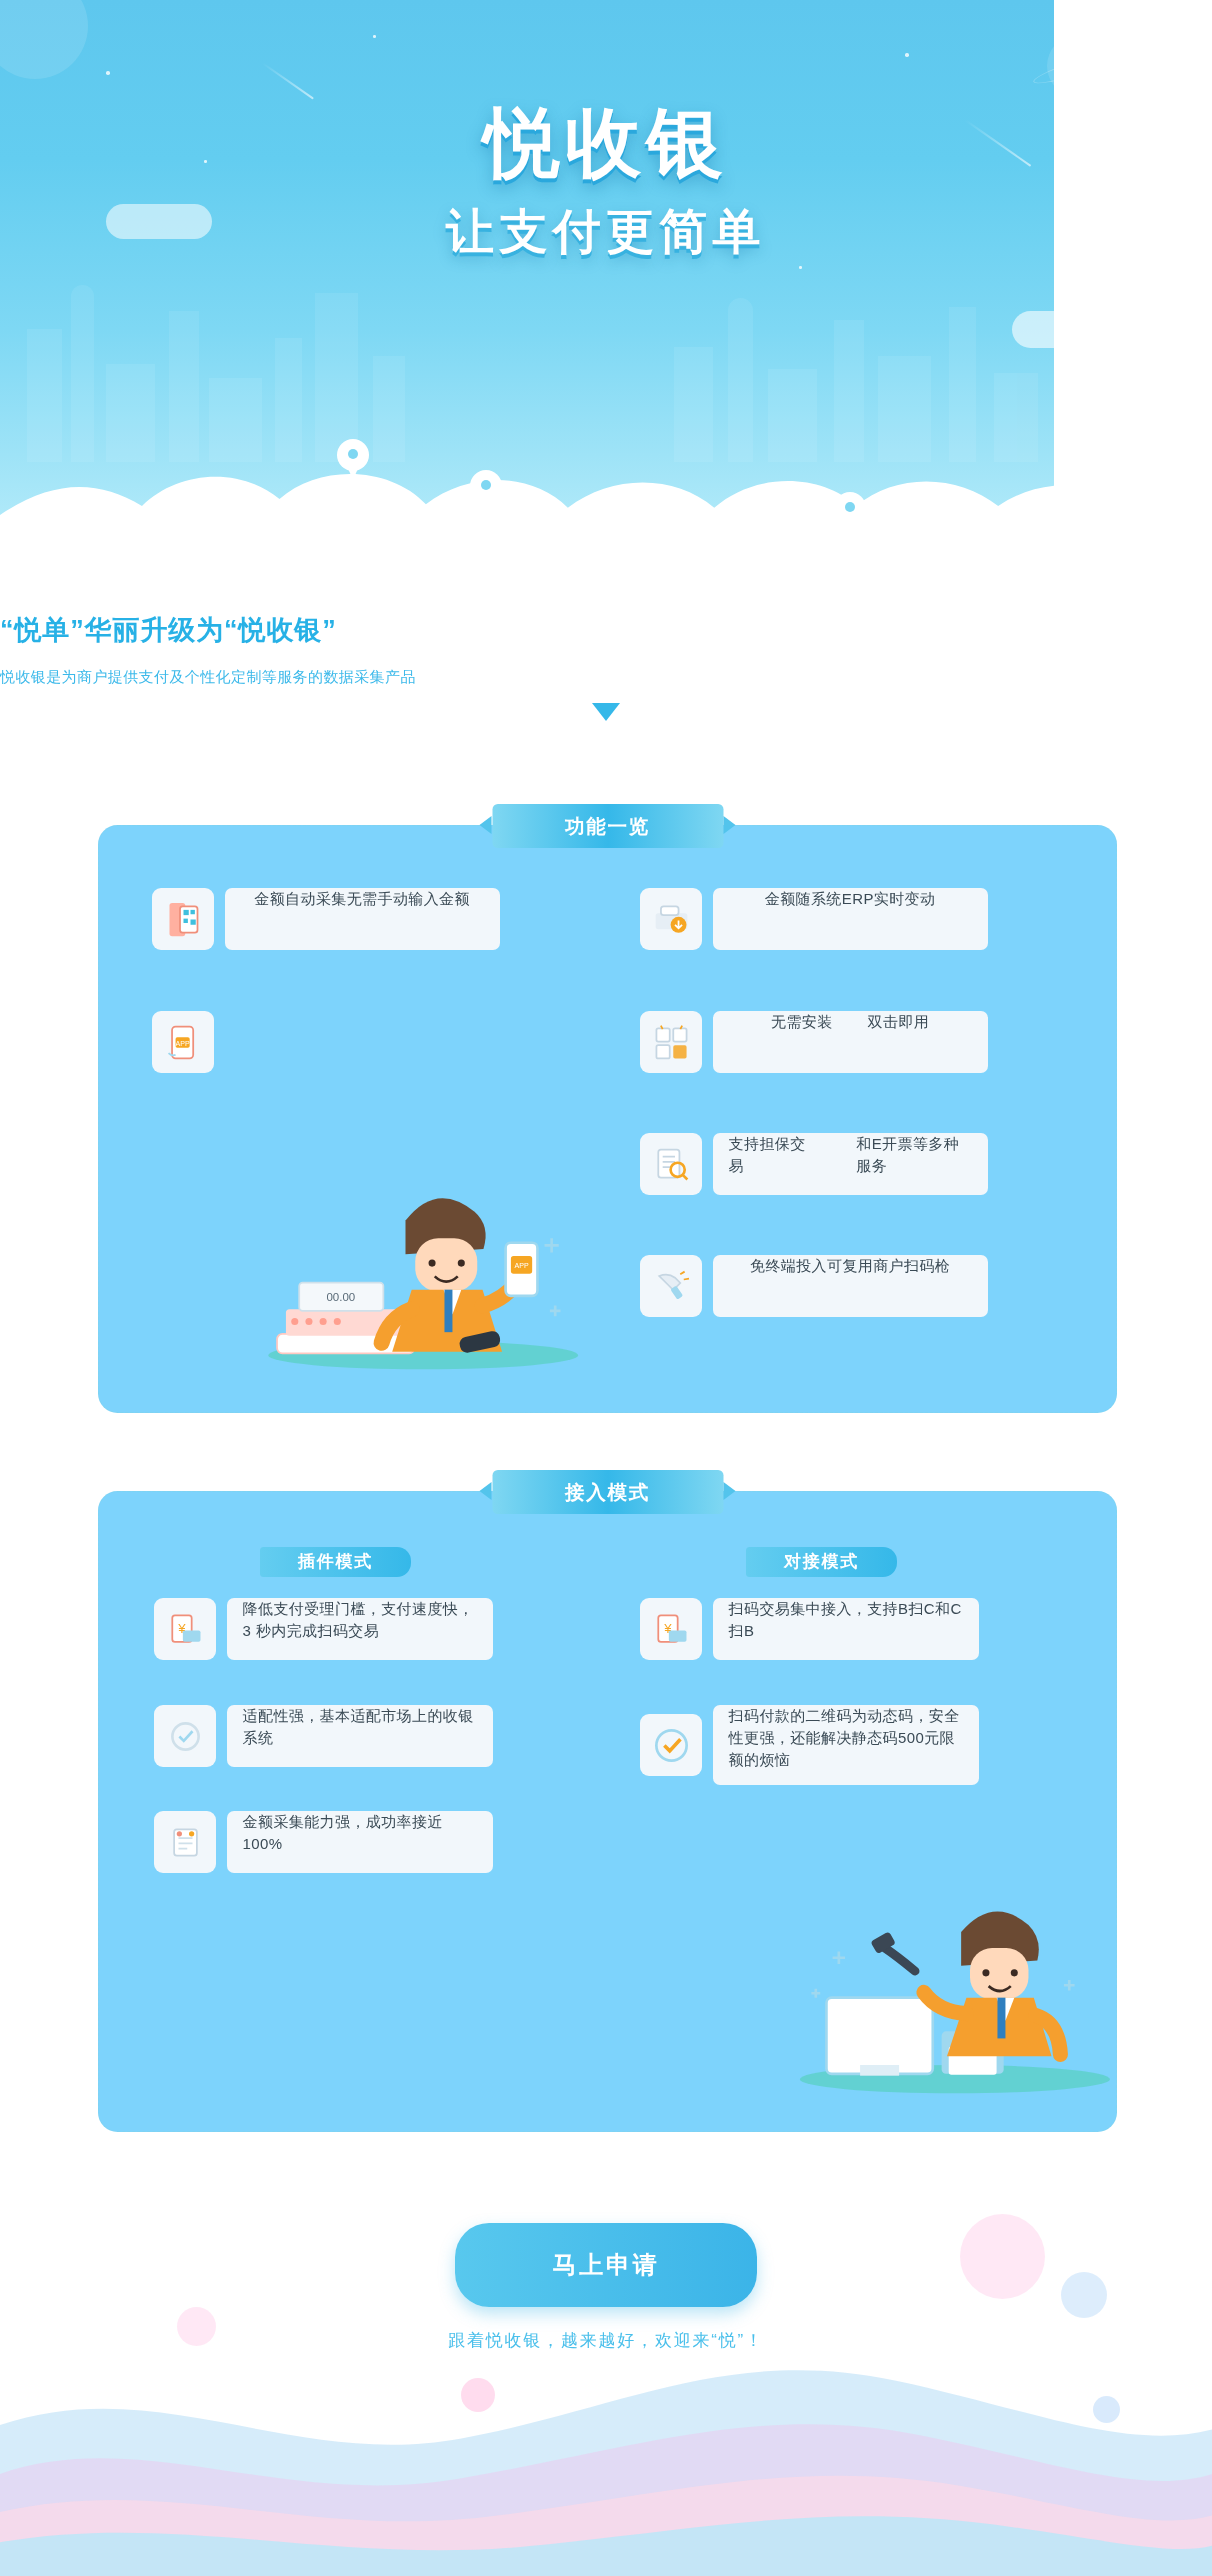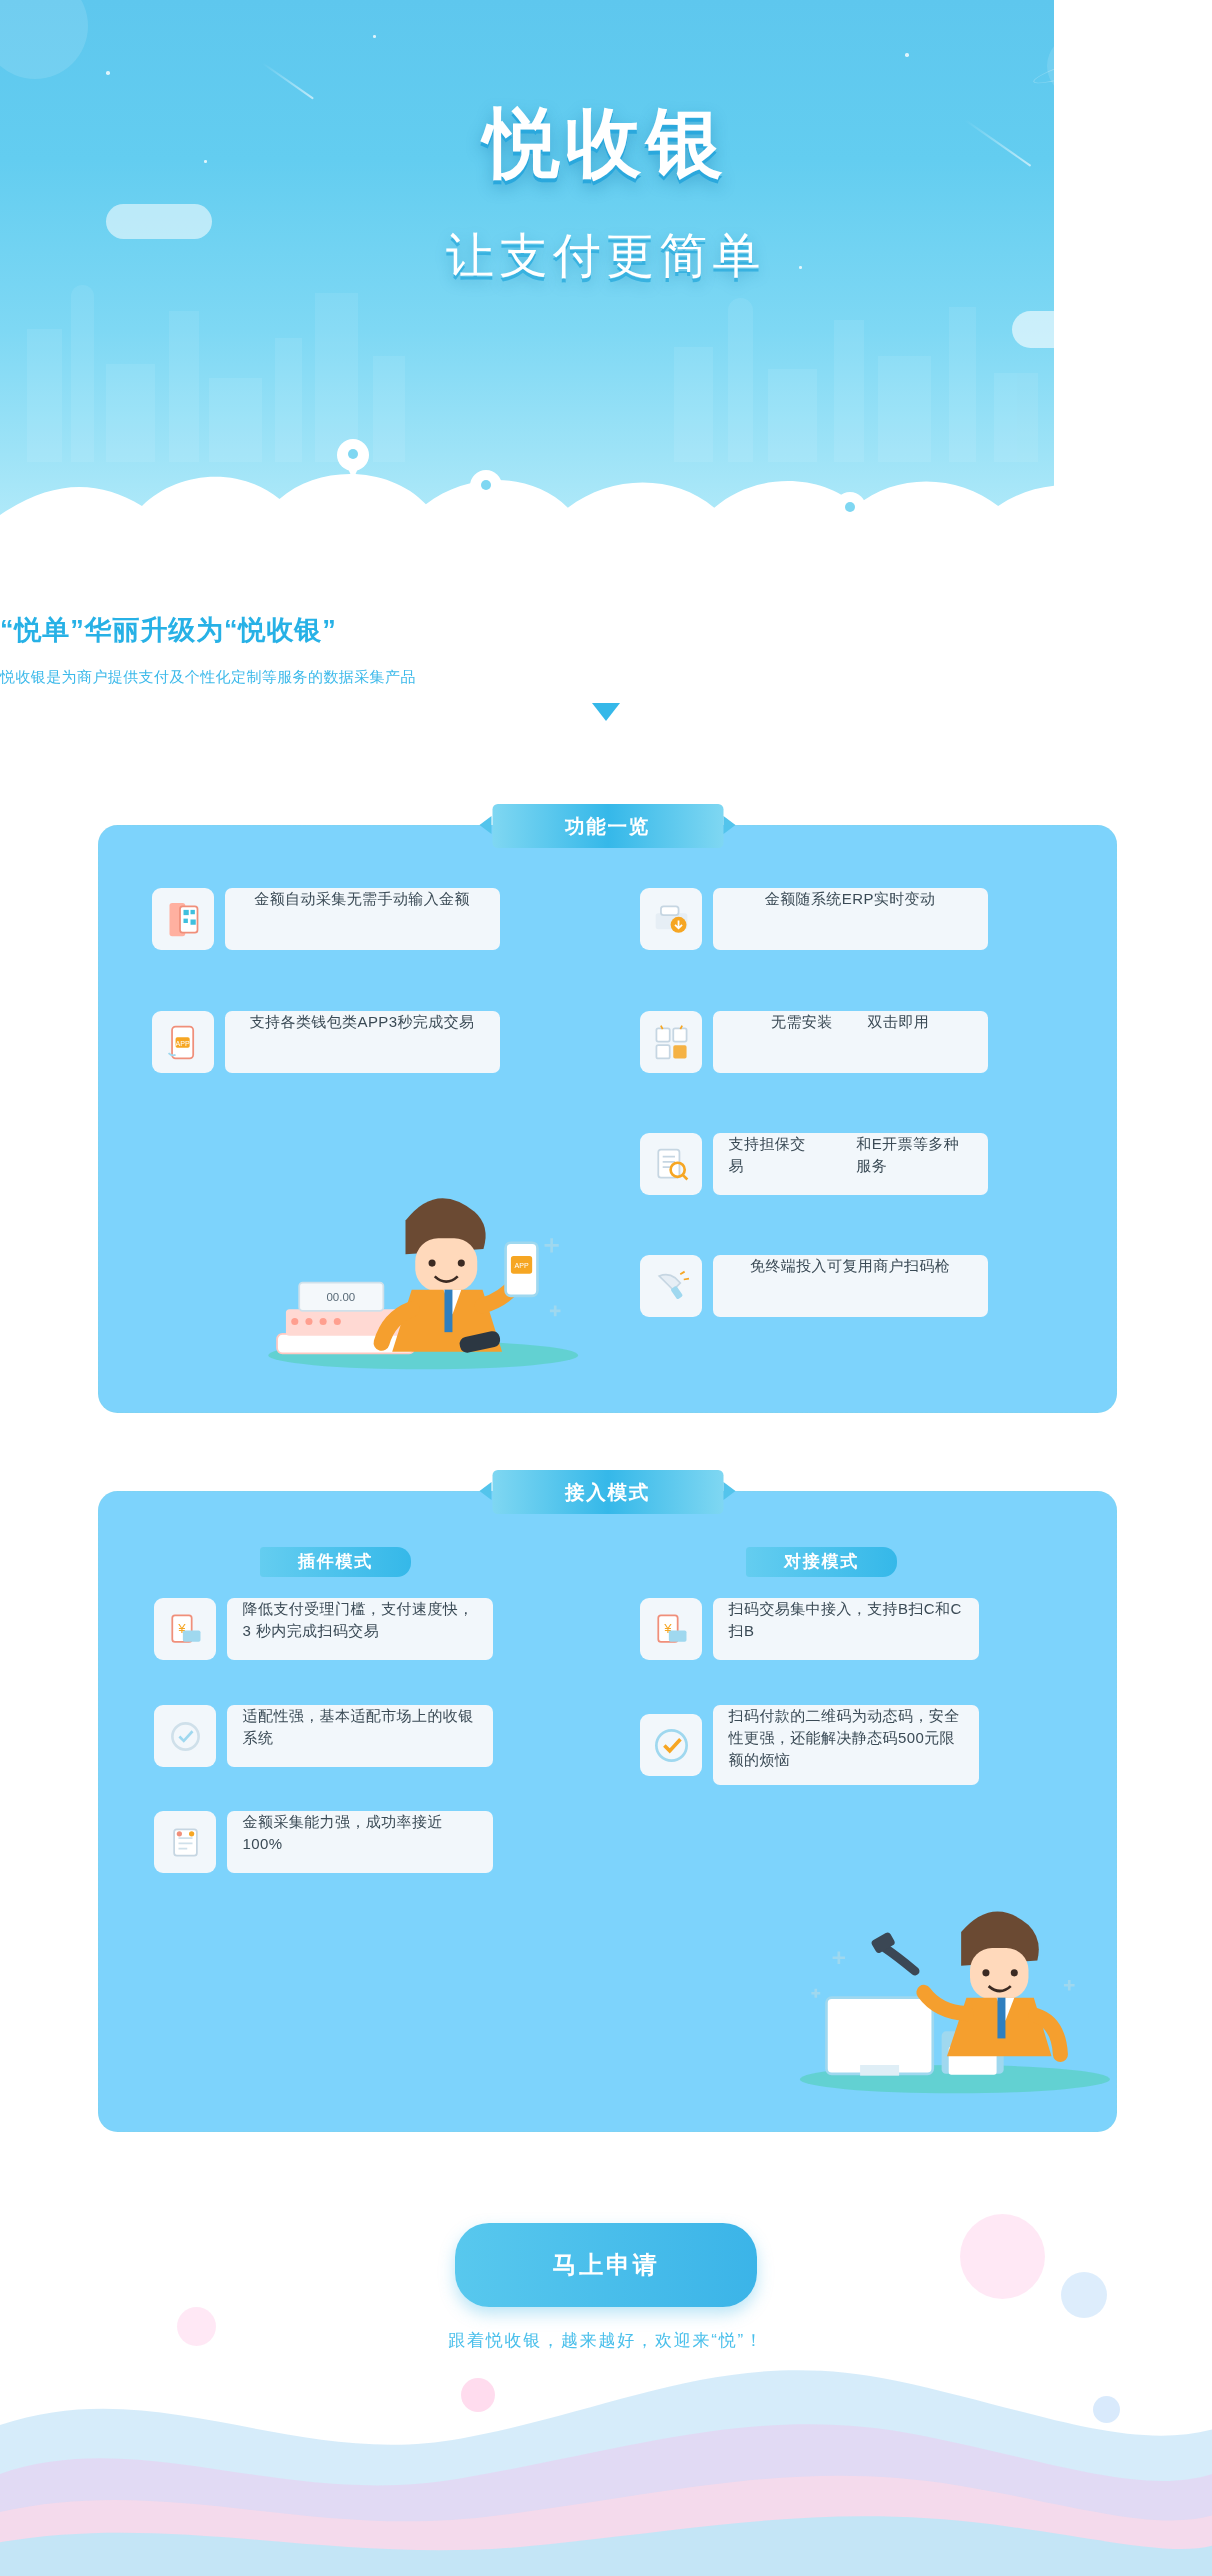--- a/index.html
+++ b/index.html
@@ -49,22 +49,22 @@
   }
   .logo-wrap{
     position:absolute;left:0;top:93px;width:1212px;text-align:center;
   }
   .logo-title{
     font-size:76px;font-weight:bold;color:#ffffff;letter-spacing:5.3px;
     text-shadow:0 4.4px 0 #2aa8dd, 0 7px 16px rgba(22,120,170,.45);
     font-family:"DejaVu Sans","Liberation Sans",sans-serif;
   }
   .logo-sub{
-    margin-top:28px;
-    font-size:48px;font-weight:normal;color:#ffffff;letter-spacing:5.3px;
+    margin-top:4px;
+    font-size:48px;font-weight:bold;color:#ffffff;letter-spacing:5.3px;
     text-shadow:0 3.5px 0 #38b2e0, 0 6.2px 14px rgba(22,120,170,.4);
     font-family:"DejaVu Sans","Liberation Sans",sans-serif;
   }
   .pin{
     position:absolute;width:32px;height:43px;
   }
   .pin .head{
     position:absolute;left:0;top:0;width:32px;height:32px;border-radius:50% 50% 50% 50%;
     background:#ffffff;
   }
@@ -274,24 +274,20 @@
 
     <div class="fcard" style="left:53px;top:185px;">
       <div class="ficon">
         <svg width="37" height="39" viewBox="0 0 42 44">
           <rect x="8" y="4" width="24" height="36" rx="4" fill="#ffffff" stroke="#f08f7a" stroke-width="2"></rect>
           <rect x="12" y="16" width="16" height="12" rx="2" fill="#f6a623"></rect>
           <text x="20" y="26" font-size="8" fill="#ffffff" text-anchor="middle" font-family="Liberation Sans">APP</text>
           <path d="M4 34 q4 4 8 2" stroke="#9fd8ef" stroke-width="2" fill="none"></path>
         </svg>
       </div>
-      <div class="ftext" style="width:275px;">
-        <span>支持各类钱包类APP</span>
-        <span>3秒完成交易</span>
-      </div>
     </div>
 
     <div class="fcard" style="left:541px;top:185px;">
       <div class="ficon">
         <svg width="39" height="39" viewBox="0 0 44 44">
           <rect x="5" y="6" width="15" height="15" rx="2" fill="#ffffff" stroke="#c6d6e2" stroke-width="2"></rect>
           <rect x="24" y="6" width="15" height="15" rx="2" fill="#ffffff" stroke="#c6d6e2" stroke-width="2"></rect>
           <rect x="5" y="25" width="15" height="15" rx="2" fill="#ffffff" stroke="#c6d6e2" stroke-width="2"></rect>
           <rect x="24" y="25" width="15" height="15" rx="2" fill="#f6a623" opacity=".85"></rect>
           <path d="M10 3 l2 4 M34 3 l-2 4" stroke="#f6a623" stroke-width="2"></path>

